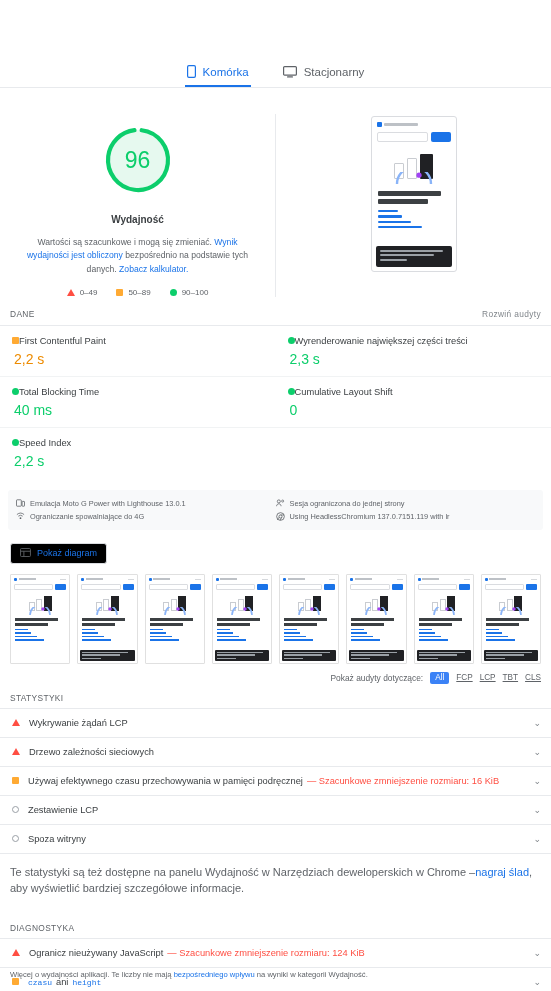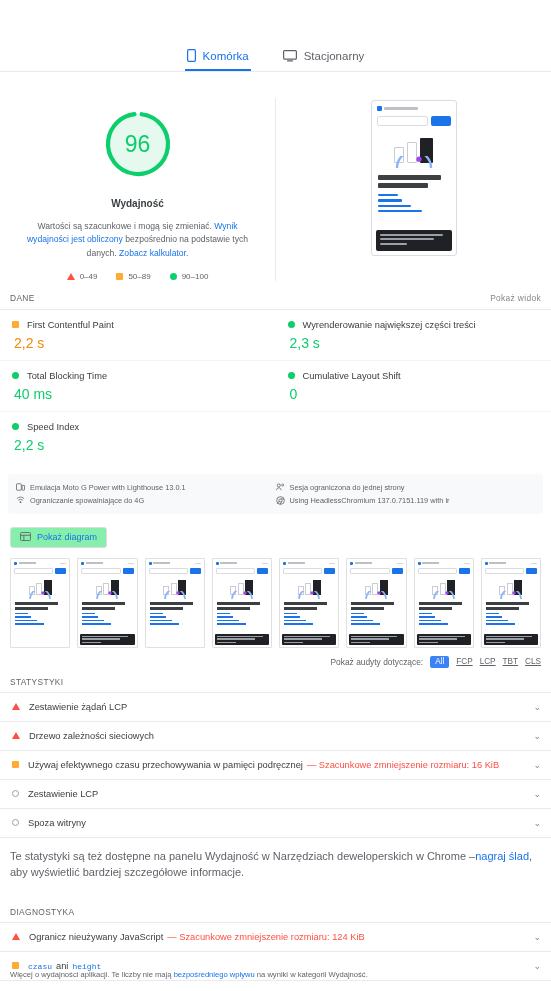--- a/index.html
+++ b/index.html
@@ -8,21 +8,21 @@
     background: #fff;
     font-family: "Liberation Sans", sans-serif;
     color: #202124;
     overflow: hidden;
   }
   body { position: relative; }
 
   
   .tabs {
     display: flex; justify-content: center; align-items: flex-end;
-    gap: 34px; height: 72px;
+    gap: 34px; height: 88px;
     border-bottom: 1px solid #e8eaed;
   }
   .tab { display: flex; align-items: center; gap: 7px; padding-bottom: 9px;
          font-size: 11.5px; color: #5f6368; cursor: pointer; position: relative; }
   .tab.active { color: #1a73e8; }
   .tab.active::after {
     content: ""; position: absolute; left: -2px; right: -2px; bottom: 0;
     height: 2.5px; background: #1a73e8;
   }
   .tab svg { display: block; }
@@ -77,21 +77,21 @@
     padding: 0 10px 6px; font-size: 8.4px; color: #5f6368; letter-spacing: .35px;
     border-bottom: 1px solid #e8eaed;
   }
   .sec-head .expand { color: #80868b; cursor: pointer; }
   .sec-title { padding: 0 10px 5px; font-size: 8.4px; color: #5f6368; letter-spacing: .35px; }
 
   
   .metrics { display: flex; flex-wrap: wrap; padding: 0 0 4px; }
   .metric { width: 50%; padding: 10px 10px 9px 12px; border-bottom: 1px solid #f1f3f4; }
   .metric.noborder { border-bottom: none; }
-  .metric-top { display: flex; align-items: center; gap: 8px; }
+  .metric-top { display: flex; align-items: center; gap: 0; }
   .metric-name { font-size: 9.3px; color: #3c4043; }
   .metric-val { font-size: 14px; margin-top: 5px; margin-left: 2px; }
   .v-green { color: #0cce6b; }
   .v-orange { color: #ed8b00; }
 
   
   .sq { width: 7px; height: 7px; border-radius: 1px; flex: none; }
   .sq.orange { background: #fa3; }
   .dot { width: 7px; height: 7px; border-radius: 50%; flex: none; }
   .dot.green { background: #0cce6b; }
@@ -104,21 +104,21 @@
   .envbar { margin: 8px 8px 0; background: #f8f9fa; border-radius: 3px;
             display: flex; padding: 7px 8px; }
   .env-col { flex: 1; }
   .env-row { display: flex; align-items: center; gap: 5px; font-size: 7.4px;
              color: #5f6368; padding: 2px 0; white-space: nowrap; overflow: hidden; }
   .env-row svg { flex: none; }
 
   
   .strip-btn-wrap { padding: 13px 10px 7px; }
   .strip-btn { display: inline-flex; align-items: center; gap: 6px;
-               border: 1px solid #dadce0; border-radius: 3px; background: #86efac;
+               border: 1px solid #dadce0; border-radius: 3px; background: #000000;
                padding: 4px 9px; font-size: 9px; color: #1a73e8; cursor: pointer; }
   .filmstrip { display: flex; gap: 7px; padding: 3px 10px 0; align-items: flex-start; }
   .frame { flex: 1; }
   .frame .shot { width: 100%; border: 1px solid #e0e0e0; background: #fff;
                  border-radius: 1px; overflow: hidden; }
 
   .audit-filter { display: flex; justify-content: flex-end; align-items: center;
                   gap: 7px; padding: 8px 10px 9px; font-size: 8.4px; color: #5f6368; }
   .chip { background: #3b82f6; color: #fff; border-radius: 2px; padding: 1.5px 5px;
           font-size: 8.2px; cursor: pointer; }
@@ -234,21 +234,21 @@
         <div style="width:94%"></div>
           <div style="width:80%"></div>
         <div style="width:40%;margin-top:3px"></div>
       </div>
     </div>
   </div>
 </div>
 
 <div class="sec-head">
   <span>DANE</span>
-  <span class="expand">Pokaż widok</span>
+  <span class="expand">Rozwiń audyty</span>
 </div>
 
 <div class="metrics">
   <div class="metric">
     <div class="metric-top">
       <span class="sq orange"></span>
       <span class="metric-name">First Contentful Paint</span>
     </div>
     <div class="metric-val v-orange">2,2 s</div>
   </div>
@@ -661,21 +661,21 @@
   <span class="flink">LCP</span>
   <span class="flink">TBT</span>
   <span class="flink">CLS</span>
 </div>
 
 <div class="sec-title">STATYSTYKI</div>
 <div class="audits">
   <div class="audit">
     <span class="tri"></span>
     <span class="txt">
-        <span>Zestawienie żądań LCP</span>
+        <span>Wykrywanie żądań LCP</span>
       </span>
     <span class="chev">⌄</span>
   </div>
   <div class="audit">
     <span class="tri"></span>
     <span class="txt">
         <span>Drzewo zależności sieciowych</span>
       </span>
     <span class="chev">⌄</span>
   </div>

